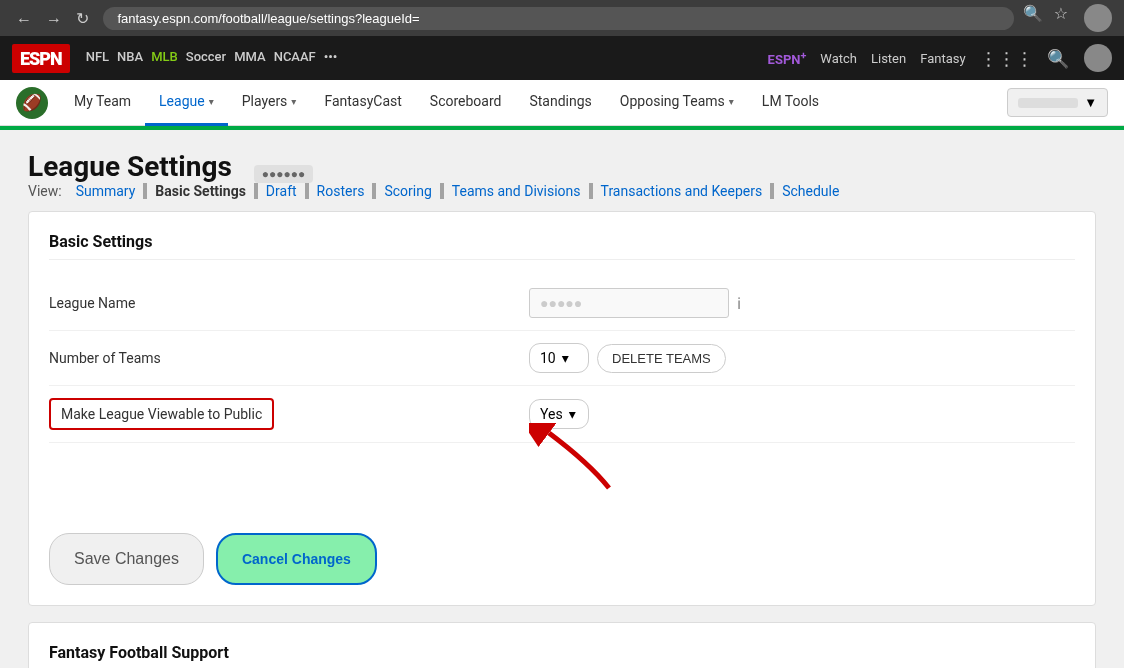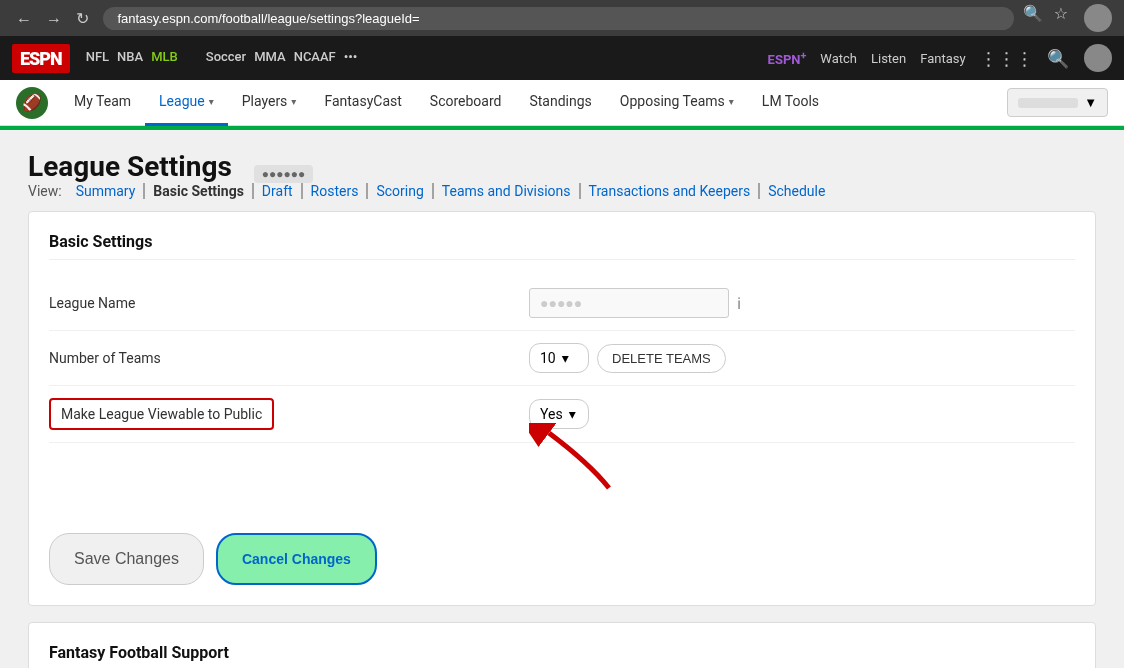--- a/index.html
+++ b/index.html
@@ -184,21 +184,21 @@
       align-items: center;
       gap: 0;
       margin-bottom: 12px;
       font-size: 14px;
     }
     .view-label { color: #555; margin-right: 6px; }
     .view-link {
       color: #0066cc;
       text-decoration: none;
       padding: 0 8px;
-      border-right: 2px solid #a3a3a3;
+      border-right: 4px solid #a3a3a3;
     }
     .view-link:last-child { border-right: none; }
     .view-link.active {
       color: #333;
       font-weight: 700;
       text-decoration: none;
     }
 
     
     .settings-card {
@@ -334,21 +334,21 @@
     <div style="width:28px;height:28px;border-radius:50%;background:#888;margin-left:6px;"></div>
   </div>
 </div>
 
 <div class="top-nav">
   <div class="espn-logo">ESPN</div>
   <div class="top-nav-links">
     <a class="fnav-item" style="color:#ccc;padding:0;">NFL</a>
     <a class="fnav-item" style="color:#ccc;padding:0;">NBA</a>
     <a class="fnav-item" style="color:#84cc16;padding:0;">MLB</a>
-    <a class="fnav-item" style="color:#ccc;padding:0;margin-left:20px;">Soccer</a>
+    <a class="fnav-item" style="color:#ccc;padding:0;">Soccer</a>
     <a class="fnav-item" style="color:#ccc;padding:0;">MMA</a>
     <a class="fnav-item" style="color:#ccc;padding:0;">NCAAF</a>
     <a class="fnav-item" style="color:#ccc;padding:0;">•••</a>
   </div>
   <div class="top-nav-right">
     <span class="espn-plus">ESPN<sup>+</sup></span>
     <a class="top-nav-right" style="color:#ccc;text-decoration:none;font-size:13px;">Watch</a>
     <a style="color:#ccc;text-decoration:none;font-size:13px;">Listen</a>
     <a style="color:#ccc;text-decoration:none;font-size:13px;">Fantasy</a>
     <span style="color:#ccc;font-size:18px;cursor:pointer;">⋮⋮⋮</span>

